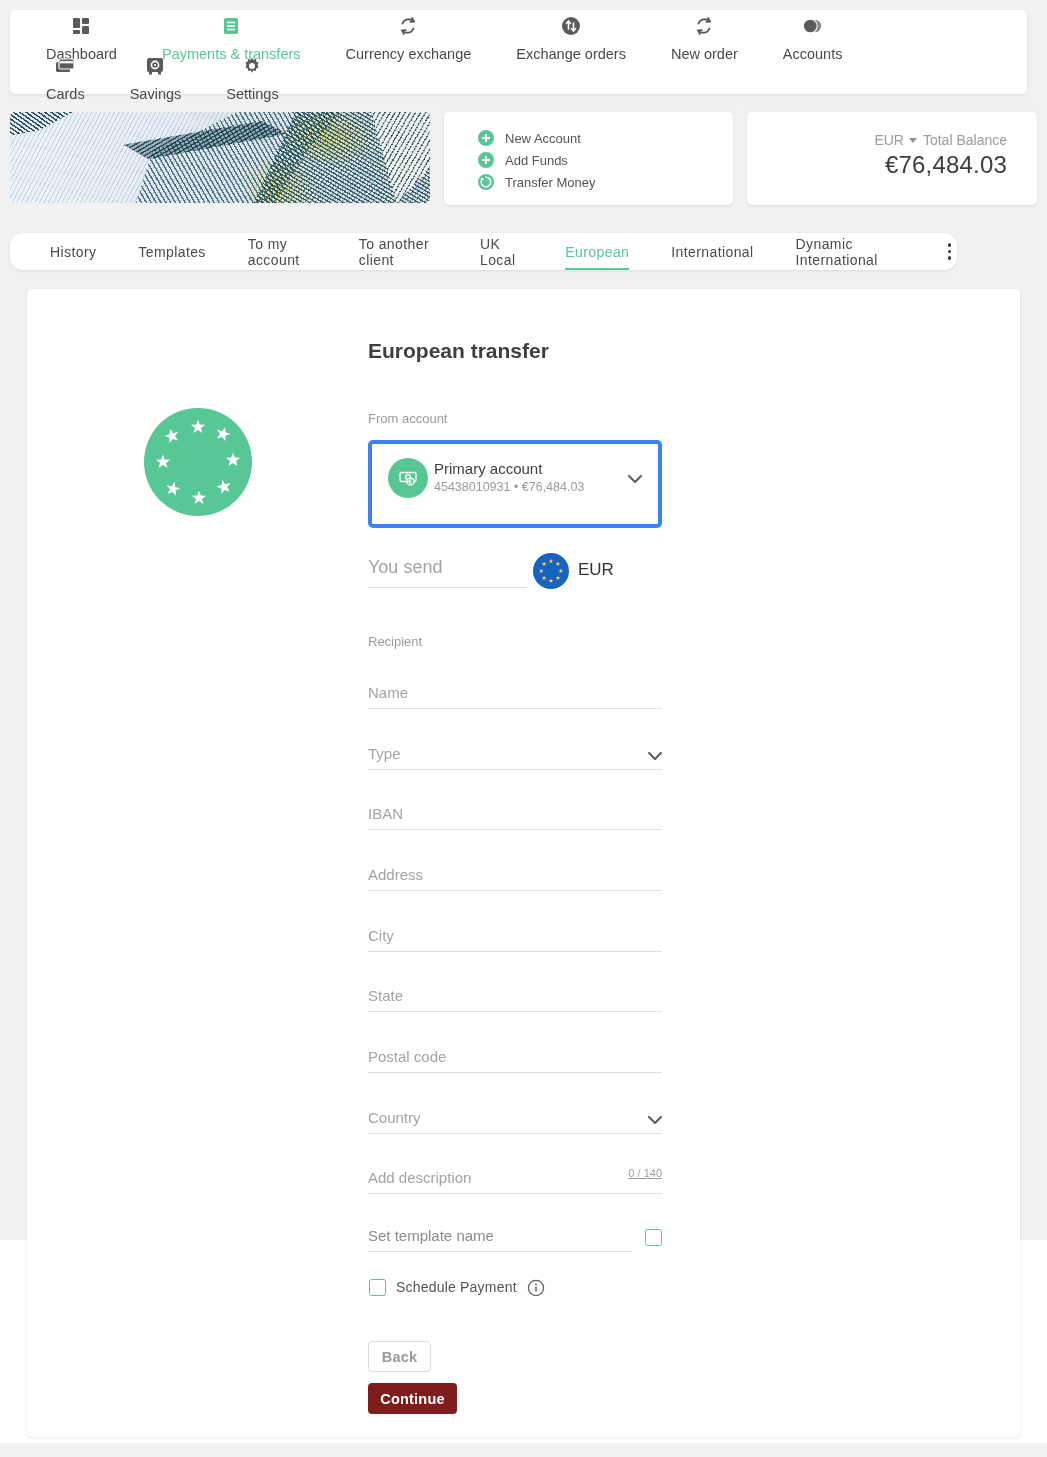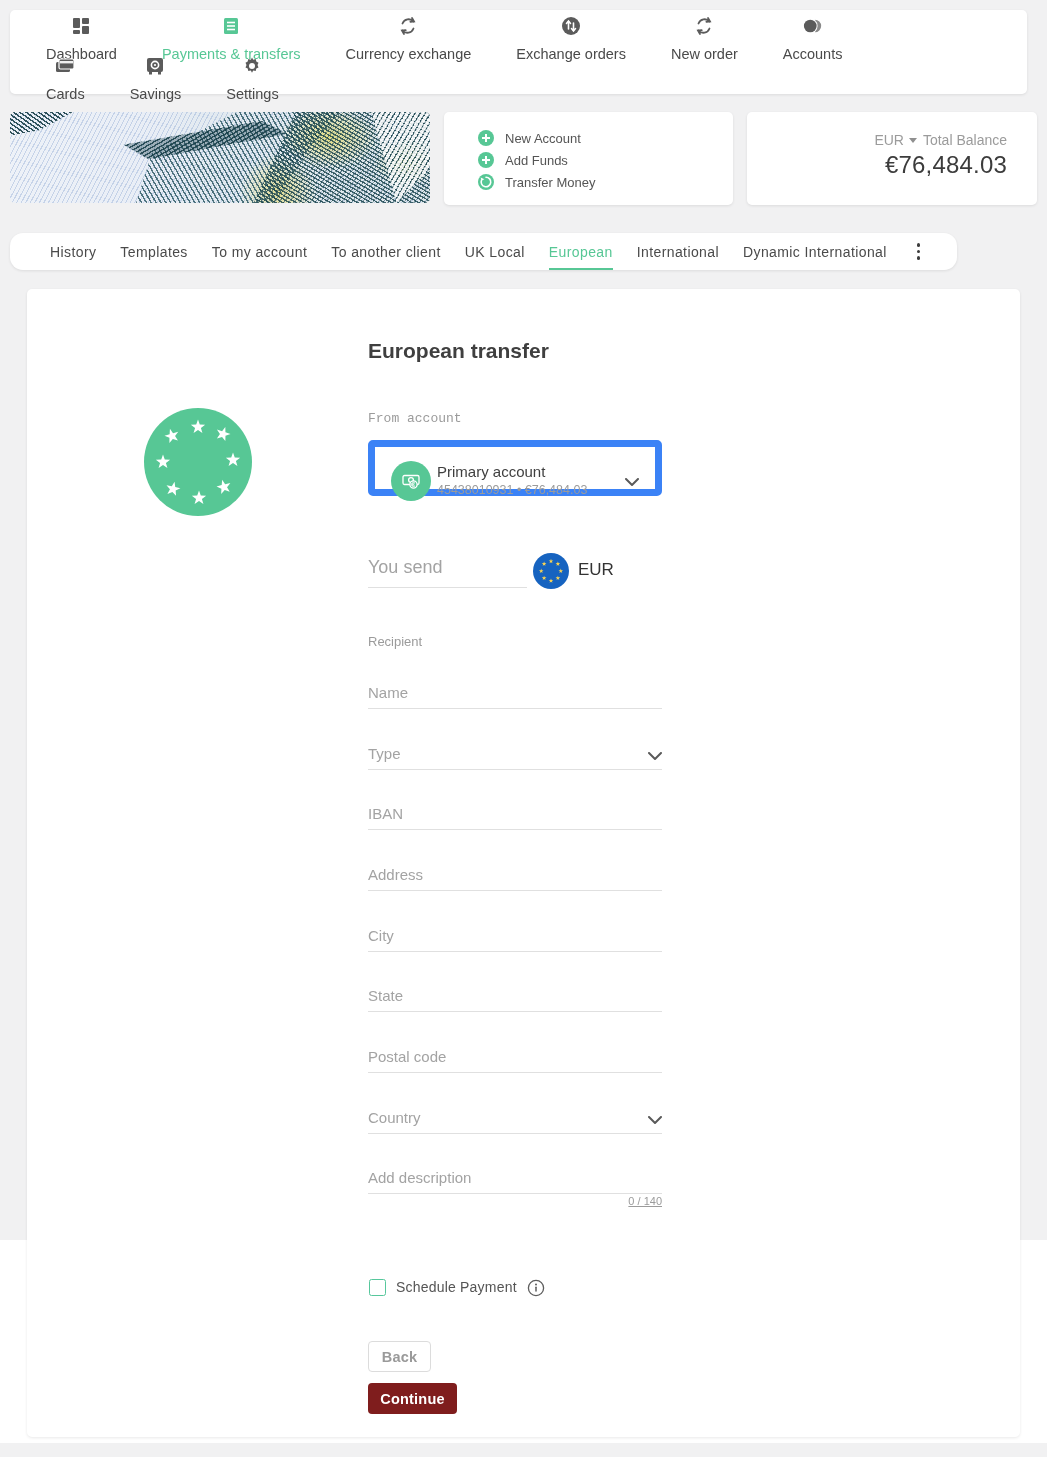--- a/index.html
+++ b/index.html
@@ -50,59 +50,59 @@
   .qa-lbl { font-size:13px; color:#555; }
 
   
   .balance { left:747px; top:112px; width:290px; height:93px; padding:20px 30px 0 0; text-align:right; }
   .bal-top { font-size:14px; color:#9b9b9b; display:flex; justify-content:flex-end; align-items:center; gap:6px; }
   .bal-cur { display:flex; align-items:center; gap:5px; cursor:pointer; }
   .tri-down { width:0; height:0; border-left:4.5px solid transparent; border-right:4.5px solid transparent; border-top:5px solid #8f8f8f; display:inline-block; }
   .bal-amt { font-size:24px; color:#3c3c3c; margin-top:3px; letter-spacing:.2px; }
 
   
-  .tabbar { left:10px; top:233px; width:947px; height:37px; display:flex; align-items:stretch; gap:24px; padding-left:40px; border-radius:13px; }
+  .tabbar { left:10px; top:233px; width:947px; height:37px; display:flex; align-items:stretch; gap:42px; padding-left:40px; border-radius:13px; }
   .tab { display:flex; align-items:center; font-size:14px; letter-spacing:.4px; color:#4a4a4a; cursor:pointer; border-bottom:2px solid transparent; padding-top:2px; }
   .tab.active { color:#57c795; border-bottom-color:#57c795; }
   .kebab { display:flex; flex-direction:column; justify-content:center; gap:3px; padding:0 6px; cursor:pointer; }
   .kebab i { width:3.5px; height:3.5px; border-radius:50%; background:#3c3c3c; }
 
   
   .main { left:27px; top:289px; width:993px; height:1148px; }
   .m-abs { position:absolute; }
   .form-title { left:341px; top:50px; font-size:21px; color:#3f3f3f; }
 
   .eu-badge { left:117px; top:119px; width:108px; height:108px; }
 
   .flabel { font-size:13px; color:#9b9b9b; }
-  .lbl-from { left:341px; top:122px;font-family:Liberation Mono, monospace; }
+  .lbl-from { left:341px; top:122px; }
   .lbl-recip { left:341px; top:345px; }
 
-  .acct-select { left:341px; top:151px; width:294px; height:56px; border:7px solid #3b82f6; border-radius:5px; cursor:pointer; }
+  .acct-select { left:341px; top:151px; width:294px; height:88px; border:4px solid #3b82f6; border-radius:5px; cursor:pointer; }
   .acct-ic { position:absolute; left:16px; top:14px; width:40px; height:40px; border-radius:50%; background:#57c795; display:flex; align-items:center; justify-content:center; }
   .acct-name { position:absolute; left:62px; top:16px; font-size:15px; color:#3f3f3f; }
   .acct-det { position:absolute; left:62px; top:36px; font-size:12.5px; color:#9b9b9b; }
   .acct-chev { position:absolute; right:16px; top:26px; }
 
   input.u { border:none; outline:none; background:transparent; border-bottom:1px solid #e0e0e0; font-family:"Liberation Sans",sans-serif; color:#444; }
   input.u::placeholder { color:#a3a3a3; }
 
   .amount-row { left:341px; top:264px; width:294px; height:40px; }
   .amount-input { width:159px; font-size:18px; padding-bottom:9px; position:absolute; left:0; top:4px; }
   .amount-input::placeholder { color:#9a9a9a; }
   .flag { position:absolute; left:165px; top:0; width:36px; height:36px; }
   .cur-lbl { position:absolute; left:210px; top:7px; font-size:17px; color:#333; }
 
   .ufield { width:294px; }
   .ufield input { width:100%; font-size:15px; padding-bottom:7px; }
   .ufield .chev { position:absolute; right:0; top:2px; pointer-events:none; }
   .f0{left:341px; top:395px;} .f1{left:341px; top:456px;} .f2{left:341px; top:516px;}
   .f3{left:341px; top:577px;} .f4{left:341px; top:638px;} .f5{left:341px; top:698px;}
   .f6{left:341px; top:759px;} .f7{left:341px; top:820px;} .f8{left:341px; top:880px;}
-  .counter { left:341px; top:906px; width:294px; text-align:right; font-size:11px; color:#9b9b9b;text-decoration:underline; }
+  .counter { left:341px; top:878px; width:294px; text-align:right; font-size:11px; color:#9b9b9b;text-decoration:underline; }
 
   .tpl-row { left:341px; top:938px; width:294px; height:26px; }
   .tpl-row input { width:264px; font-size:15px; padding-bottom:7px; color:#6d6d6d; }
   .tpl-row input::placeholder { color:#8b8b8b; }
   .cbox { width:17px; height:17px; border:1.6px solid #57c79c; border-radius:2.5px; background:#fff; cursor:pointer; display:inline-block; }
   .tpl-cb { position:absolute; right:0; top:2px; }
 
   .sched-row { left:342px; top:990px; display:flex; align-items:flex-start; gap:10px; }
   .sched-lbl { font-size:14px; color:#555; letter-spacing:.2px; }
 
@@ -399,20 +399,24 @@
       <input class="u" readonly="" placeholder="Country" style="">
       <span class="chev"><svg width="14" height="9" viewBox="0 0 14 9">
             <use href="#chev-d"></use>
           </svg></span>
     </div>
     <div class="m-abs ufield f8">
       <input class="u" placeholder="Add description" style="">
     </div>
     <div class="m-abs counter">0 / 140</div>
 
+    <div class="m-abs tpl-row">
+      <input class="u" placeholder="Set template name" style="">
+      <span class="cbox tpl-cb"></span>
+    </div>
 
     <div class="m-abs sched-row">
       <span class="cbox"></span>
       <span class="sched-lbl">Schedule Payment</span>
       <span style="display:inline-flex">
         <svg width="18" height="18" viewBox="0 0 18 18" fill="none">
             <circle cx="9" cy="9" r="7.6" stroke="#5d5d5d" stroke-width="1.3"></circle>
             <circle cx="9" cy="5.6" r="1" fill="#5d5d5d"></circle>
             <rect x="8.25" y="7.6" width="1.5" height="5.2" rx="0.7" fill="#5d5d5d"></rect>
           </svg>

